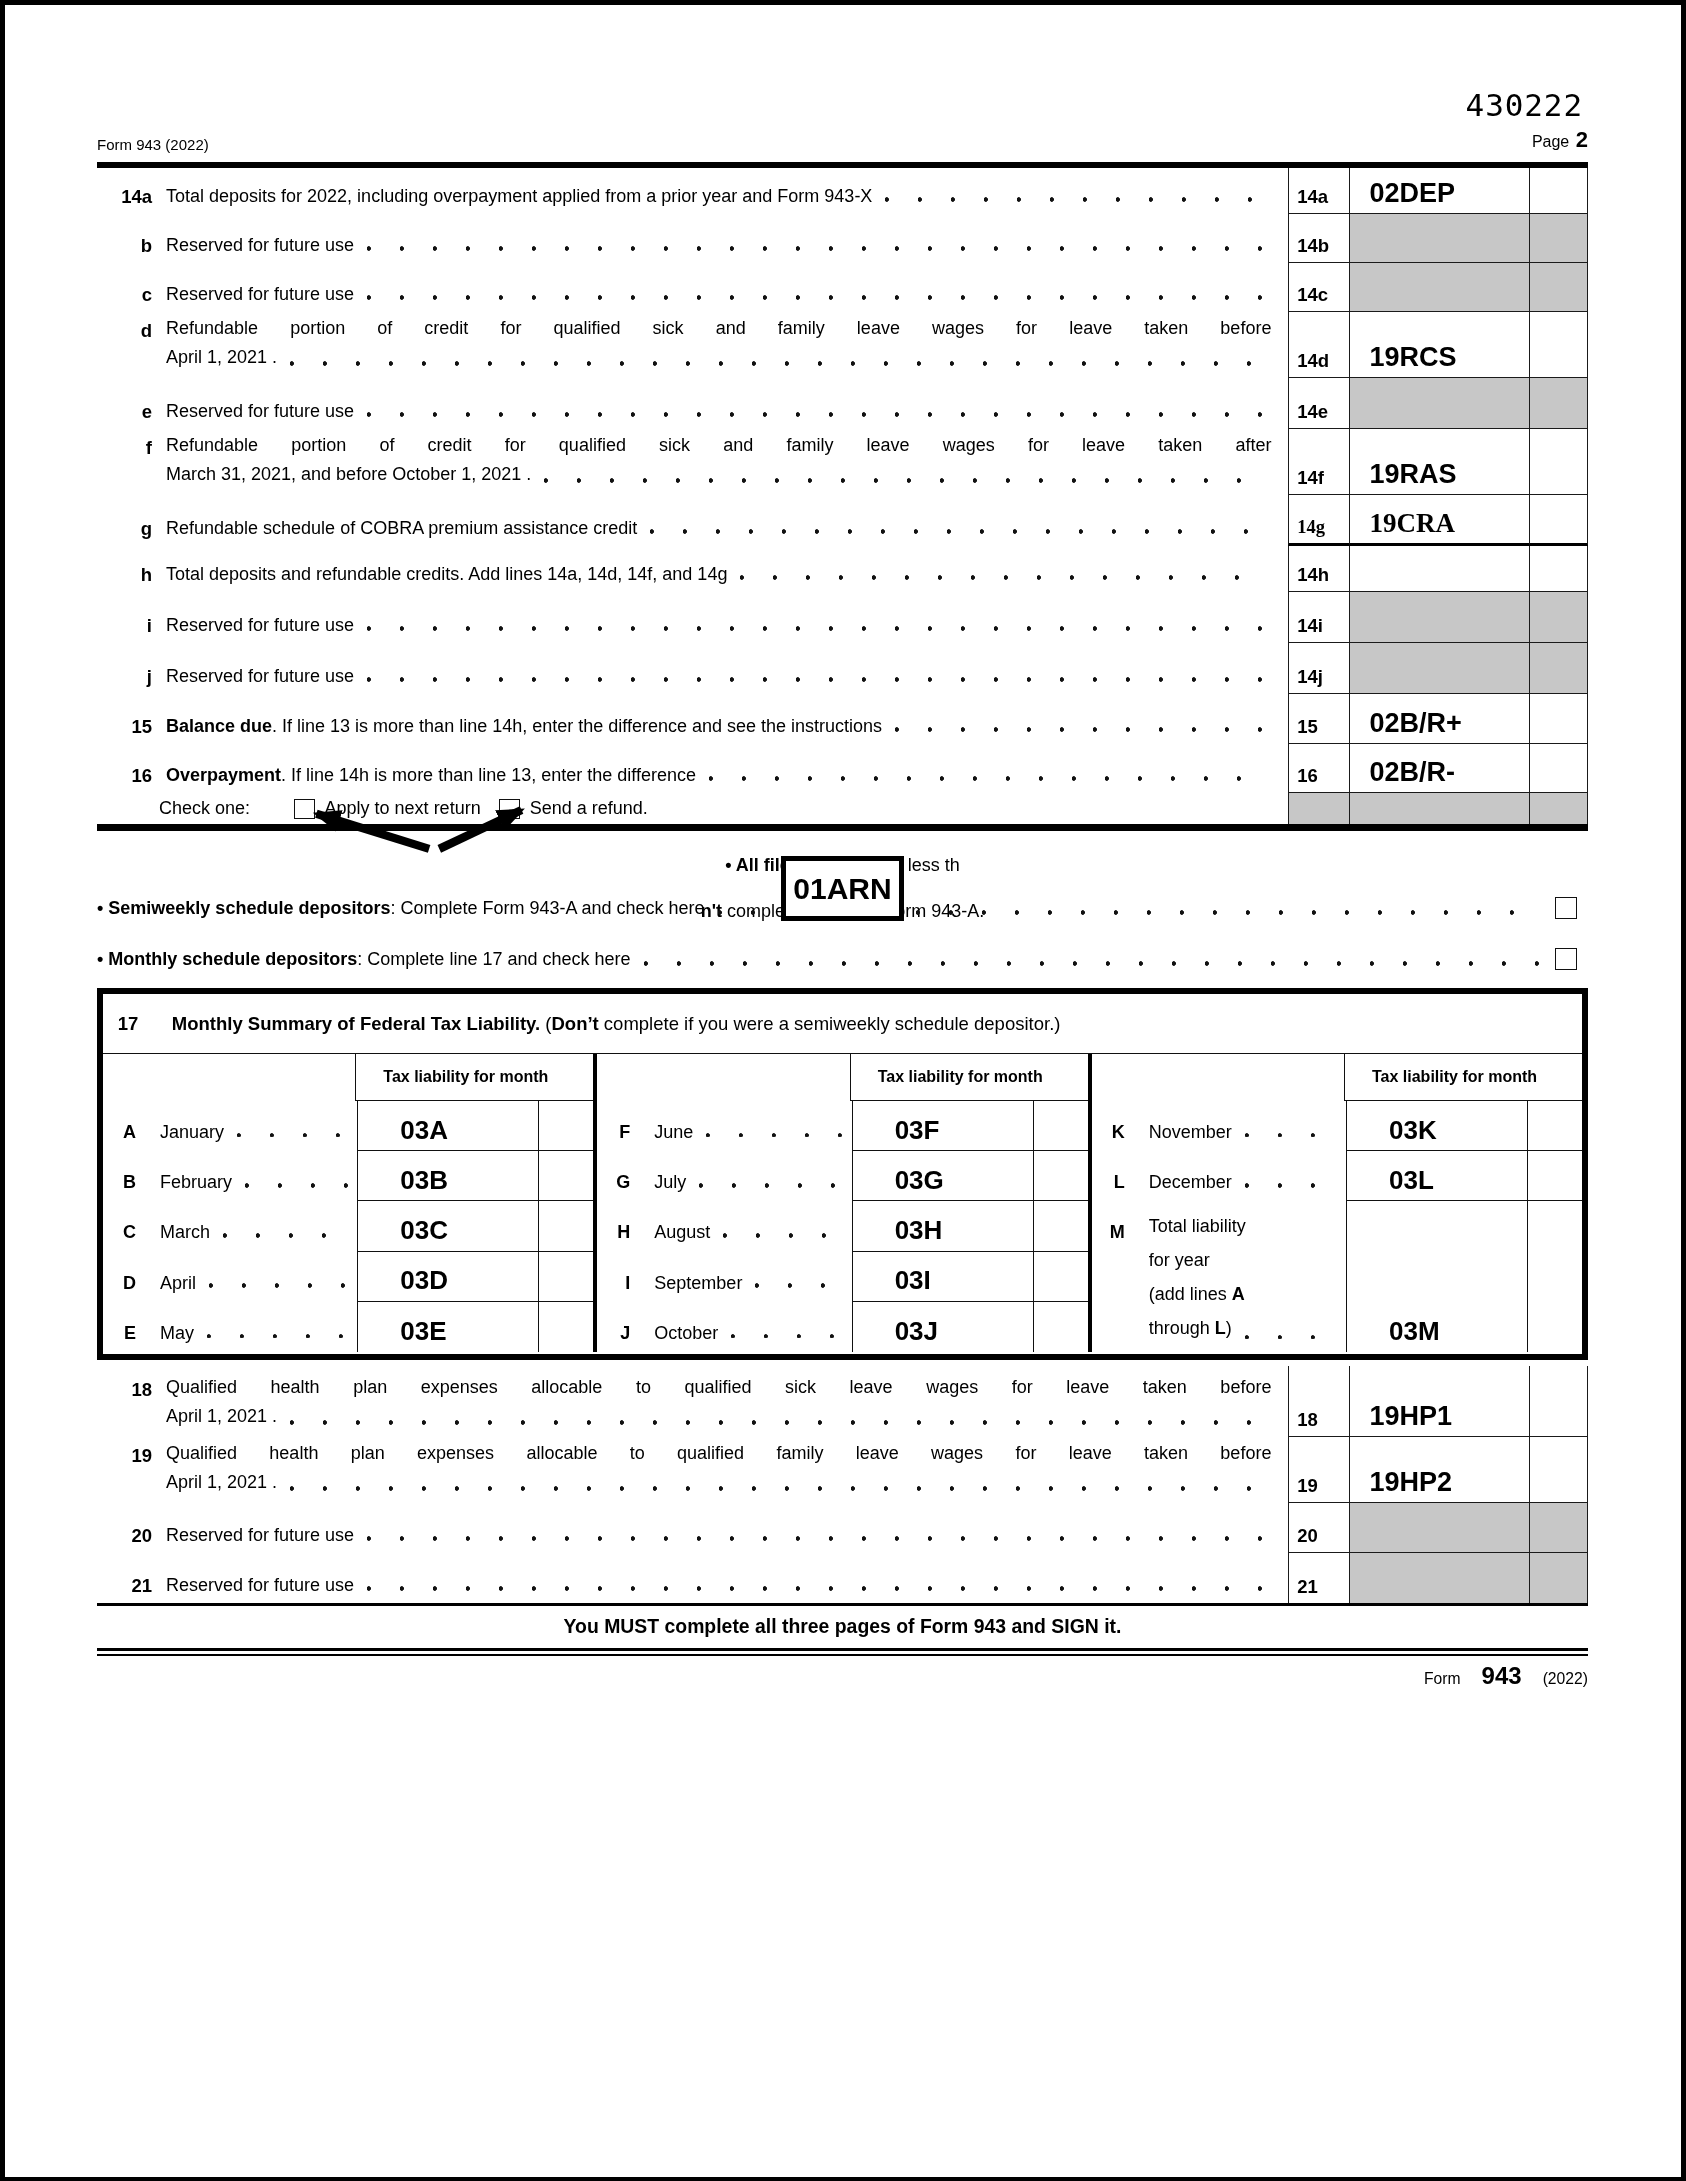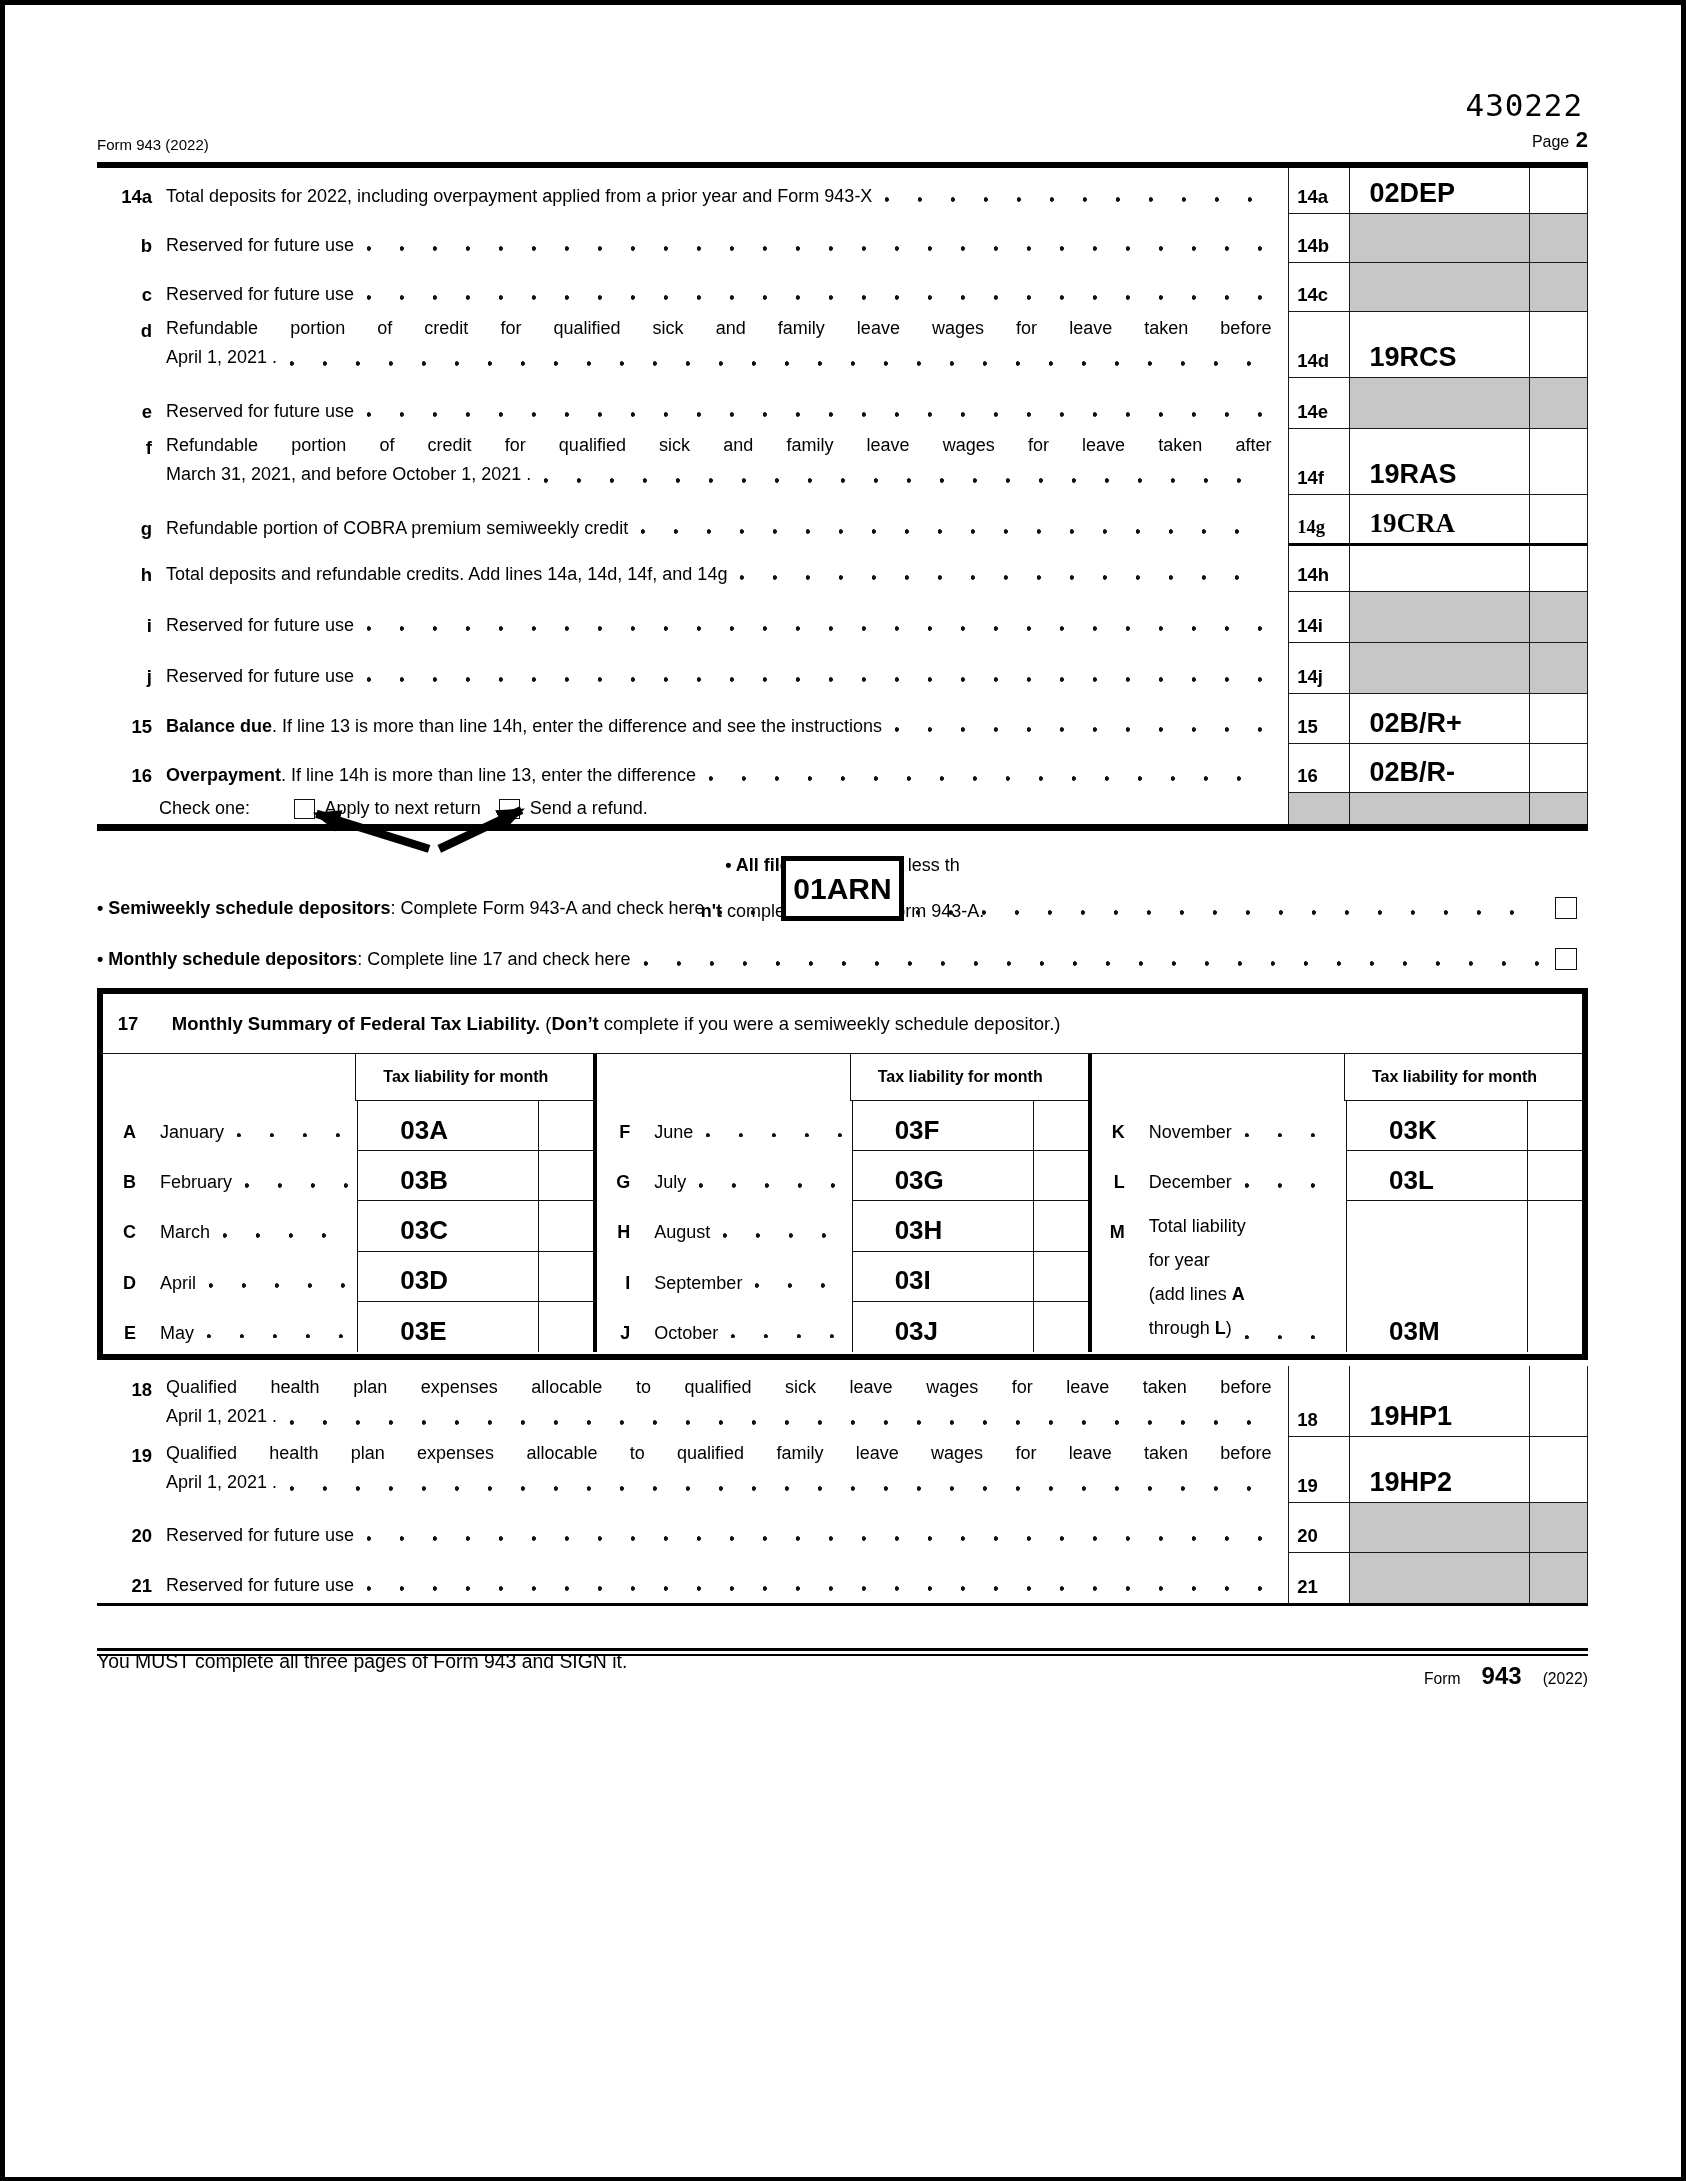--- a/index.html
+++ b/index.html
@@ -83,22 +83,22 @@
         padding:0 0 4.6px 42px;font-weight:bold;font-size:26px;flex:0 0 auto;}
   .mcts{width:55px;box-sizing:border-box;border-left:1.8px solid #111;flex:0 0 auto;}
   .mrow.sep .mval,.mrow.sep .mcts{border-bottom:1.8px solid #111;}
   .mtot{flex:3 1 0;display:flex;}
   .mtlab{flex:1 1 auto;position:relative;font-size:18px;}
   .mtlab .mkey{position:absolute;left:0;bottom:109px;}
   .mtxt{position:absolute;left:57px;right:5.5px;bottom:7.4px;line-height:34px;}
   .mtxt .lastline{display:flex;}
 
   .rule21{position:absolute;top:1603px;left:97px;width:1491px;height:2.8px;background:#000;}
-  .must{position:absolute;top:1615px;left:97px;width:1491px;
-        font-weight:normal;font-size:19.4px;margin-top:35px;}
+  .must{position:absolute;top:1615px;left:97px;width:1491px;text-align:center;
+        font-weight:bold;font-size:19.4px;}
   .dblrule{position:absolute;top:1648px;left:97px;width:1491px;height:2.8px;
            border-top:3.7px solid #000;border-bottom:2.8px solid #000;box-sizing:content-box;
            background:#fff;}
   .footer{position:absolute;top:1662px;right:98px;display:flex;align-items:baseline;gap:21px;}
   .footer .fl,.footer .fy{font-size:15.7px;}
   .footer .fn{font-size:24px;font-weight:bold;}
 </style>
 </head>
 <body>
 
@@ -205,21 +205,21 @@
       <div class="lab">14f</div>
       <div class="val">19RAS</div>
       <div class="cts"></div>
     </div>
 
     <div class="row thick" style="height:51px">
       <div class="desc">
         <div class="num">g</div>
         <div class="text">
             <span class="oneline">
-              <span class="t">Refundable portion of COBRA premium semiweekly credit</span>
+              <span class="t">Refundable schedule of COBRA premium assistance credit</span>
               <span class="dots"></span>
             </span>
           </div>
       </div>
       <div class="lab">14g</div>
       <div class="val">19CRA</div>
       <div class="cts"></div>
     </div>
 
     <div class="row" style="height:46px">

